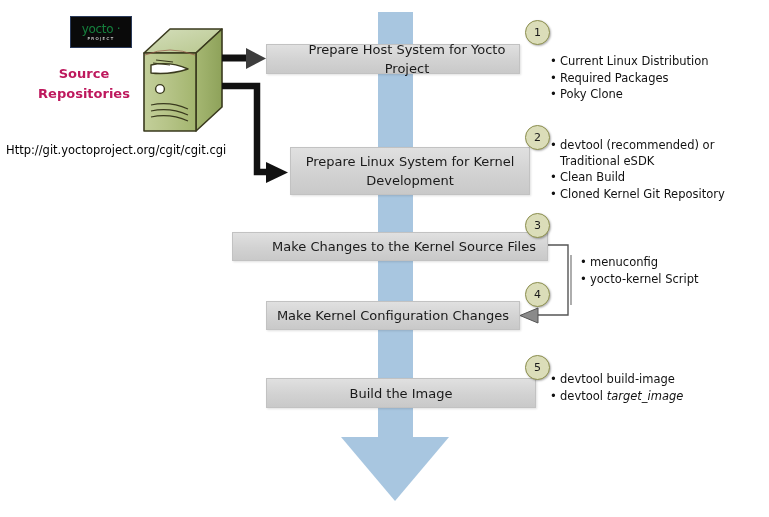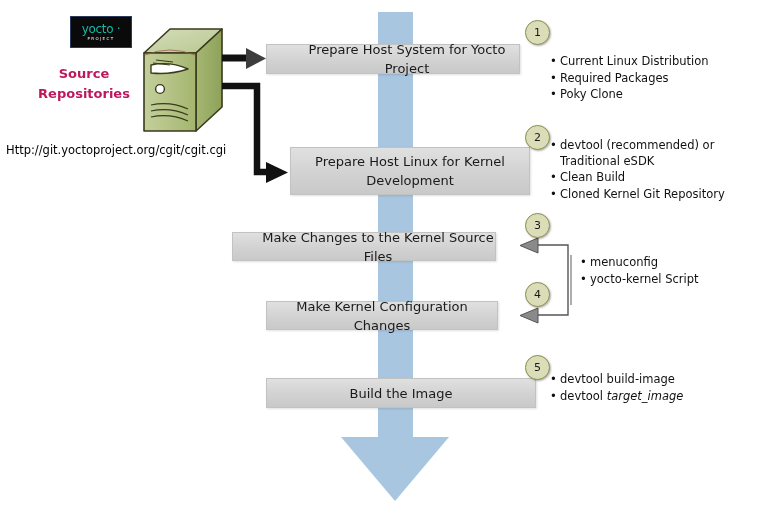--- a/index.html
+++ b/index.html
@@ -48,21 +48,21 @@
     height: 32px;
     background: #0a0a0a;
     border: 1px solid #2a3a5a;
     display: flex;
     flex-direction: column;
     align-items: center;
     justify-content: center;
     box-sizing: border-box;
   }
   .yocto-word {
-    color: #14b8a6;
+    color: #15803d;
     font-family: "DejaVu Sans", sans-serif;
     font-size: 12px;
     letter-spacing: -0.3px;
     line-height: 12px;
   }
   .yocto-sub {
     color: #ffffff;
     font-family: "DejaVu Sans", sans-serif;
     font-size: 4px;
     letter-spacing: 1.4px;
@@ -114,22 +114,22 @@
     text-align: center;
     font-family: "DejaVu Sans", sans-serif;
     font-size: 13px;
     color: #1a1a1a;
     line-height: 19px;
     box-shadow: 1px 1px 2px rgba(0,0,0,0.12);
   }
 
   #box1 { left: 266px; top: 44px;  width: 254px; height: 30px; padding-left: 28px; }
   #box2 { left: 290px; top: 147px; width: 240px; height: 48px; }
-  #box3 { left: 232px; top: 232px; width: 264px; height: 29px; padding-left: 28px; }
-  #box4 { left: 266px; top: 301px; width: 232px; height: 29px; }
+  #box3 { left: 232px; top: 232px; width: 316px; height: 29px; padding-left: 28px; }
+  #box4 { left: 266px; top: 301px; width: 254px; height: 29px; }
   #box5 { left: 266px; top: 378px; width: 270px; height: 30px; }
 
   
   .step-circle {
     position: absolute;
     width: 25px;
     height: 25px;
     border-radius: 50%;
     background: #dbddb9;
     border: 1.5px solid #8c8f4e;
@@ -255,21 +255,21 @@
     <polygon points="266,162 288,172.5 266,183" fill="#111111"></polygon>
 
     <polyline points="538,245 568,245 568,315 538,315" fill="none" stroke="#555555" stroke-width="1.4"></polyline>
     <polygon points="538,238 520,245.5 538,253" fill="#8a8a8a" stroke="#555555" stroke-width="1"></polygon>
     <polygon points="538,308 520,315.5 538,323" fill="#8a8a8a" stroke="#555555" stroke-width="1"></polygon>
 
     <line x1="571" y1="255" x2="571" y2="305" stroke="#777777" stroke-width="1.2"></line>
   </svg>
 
   <div class="pbox" id="box1">Prepare Host System for Yocto Project</div>
-  <div class="pbox" id="box2">Prepare Host Linux for Kernel Development</div>
+  <div class="pbox" id="box2">Prepare Linux System for Kernel Development</div>
   <div class="pbox" id="box3">Make Changes to the Kernel Source Files</div>
   <div class="pbox" id="box4">Make Kernel Configuration Changes</div>
   <div class="pbox" id="box5">Build the Image</div>
 
   <div class="step-circle" id="circ1">1</div>
   <div class="step-circle" id="circ2">2</div>
   <div class="step-circle" id="circ3">3</div>
   <div class="step-circle" id="circ4">4</div>
   <div class="step-circle" id="circ5">5</div>
 

